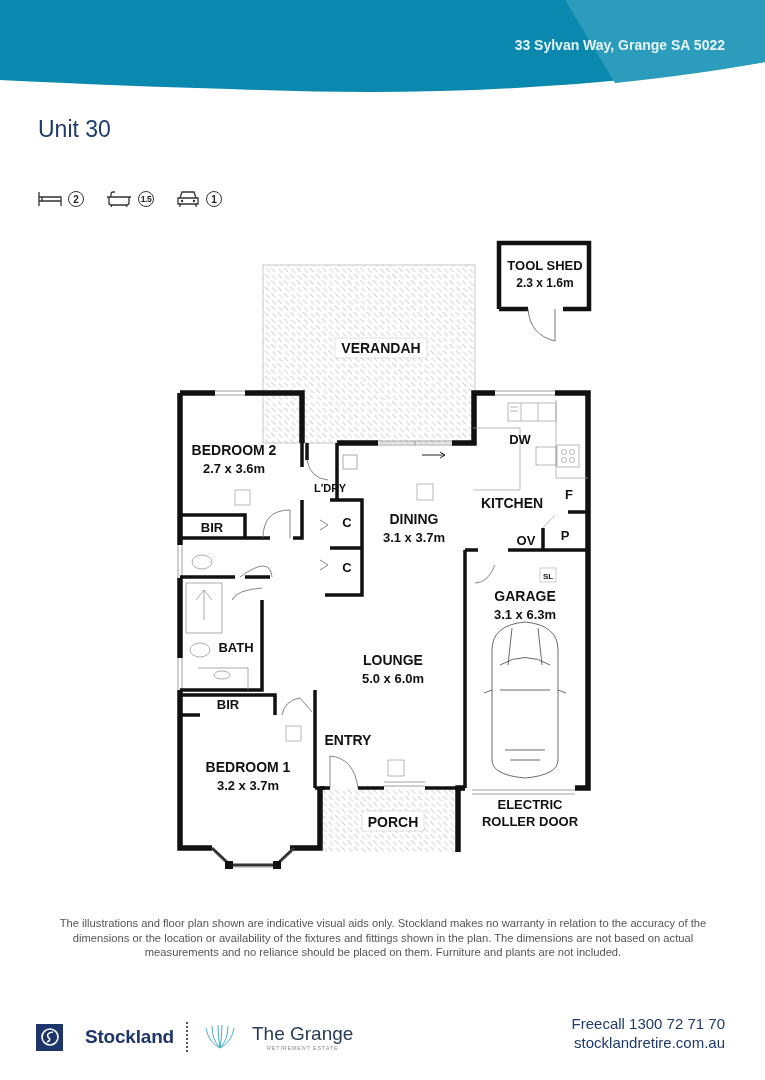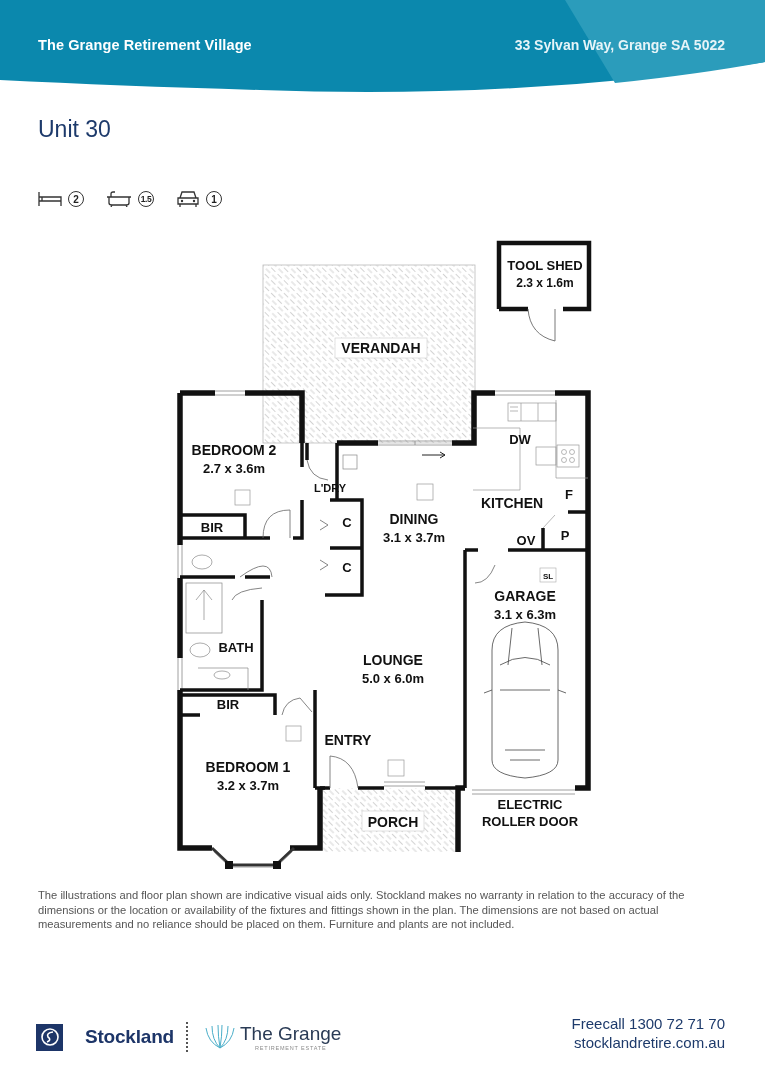--- a/index.html
+++ b/index.html
@@ -9,40 +9,39 @@
   .hdr-title { position: absolute; left: 38px; top: 37px; color: #ffffff; font-weight: bold; font-size: 14.5px; letter-spacing: 0.1px; }
   .hdr-addr { position: absolute; right: 40px; top: 37px; color: #e6f4f8; font-size: 14px; font-weight: bold; }
   .unit-title { position: absolute; left: 38px; top: 116px; color: #1d3a6b; font-size: 23px; }
   .features { position: absolute; left: 38px; top: 190px; display: flex; align-items: center; }
   .feat { display: flex; align-items: center; margin-right: 22px; }
   .feat svg { display: block; }
   .badge { margin-left: 6px; width: 16px; height: 16px; border: 1.4px solid #333; border-radius: 50%; font-size: 10px; color: #222; display: flex; align-items: center; justify-content: center; box-sizing: border-box; font-weight: bold; }
   .badge.wide { font-size: 8.5px; letter-spacing: -0.4px; }
   .plan { position: absolute; left: 0; top: 0; }
   .plan text { font-family: "Liberation Sans", sans-serif; font-weight: bold; fill: #111; }
-  .disclaimer { position: absolute; left: 38px; top: 888px; width: 690px; color: #555; font-size: 11.2px; line-height: 14.5px; }
+  .disclaimer { position: absolute; left: 38px; top: 916px; width: 690px; color: #555; font-size: 11.2px; line-height: 14.5px; text-align: center; }
   .footer-left { position: absolute; left: 36px; top: 1022px; display: flex; align-items: center; }
   .stock-logo { width: 27px; height: 27px; background: #1d3568; display: flex; align-items: center; justify-content: center; }
   .stock-name { margin-left: 22px; color: #1d3568; font-size: 19px; font-weight: bold; letter-spacing: -0.2px; }
   .divider-dots { margin-left: 12px; width: 2px; height: 30px; border-left: 2px dotted #555; }
   .grange { margin-left: 14px; display: flex; align-items: center; }
-  .grange-text { margin-left: 4px; display: flex; flex-direction: column; }
+  .grange-text { margin-left: 16px; display: flex; flex-direction: column; }
   .grange-name { color: #2a3b55; font-size: 19px; line-height: 20px; }
   .grange-sub { color: #8c8c8c; font-size: 5.5px; letter-spacing: 0.8px; text-align: center; margin-top: 1px; }
   .footer-right { position: absolute; right: 40px; top: 1014px; text-align: right; color: #1d3a6b; font-size: 15px; line-height: 19px; }
 </style>
 </head>
 <body>
 
 <div class="header">
   <svg width="765" height="100" viewBox="0 0 765 100">
     <path d="M0 0 H765 V62 Q520 100 260 90 Q120 86 0 80 Z" fill="#0b88ad"></path>
     <path d="M565 0 H765 V62 Q700 74 615 83 Z" fill="#2b9cbb"></path>
   </svg>
-  <div class="hdr-title">The Grange Retirement Village</div>
   <div class="hdr-addr">33 Sylvan Way, Grange SA 5022</div>
 </div>
 
 <div class="unit-title">Unit 30</div>
 
 <div class="features">
   <div class="feat">
     <svg width="24" height="16" viewBox="0 0 24 16">
       <path d="M1 1 V15 M1 10 H23 V15 M1 6 H4 V10 M4 6 H23 V10" fill="none" stroke="#333" stroke-width="1.3"></path>
     </svg>

